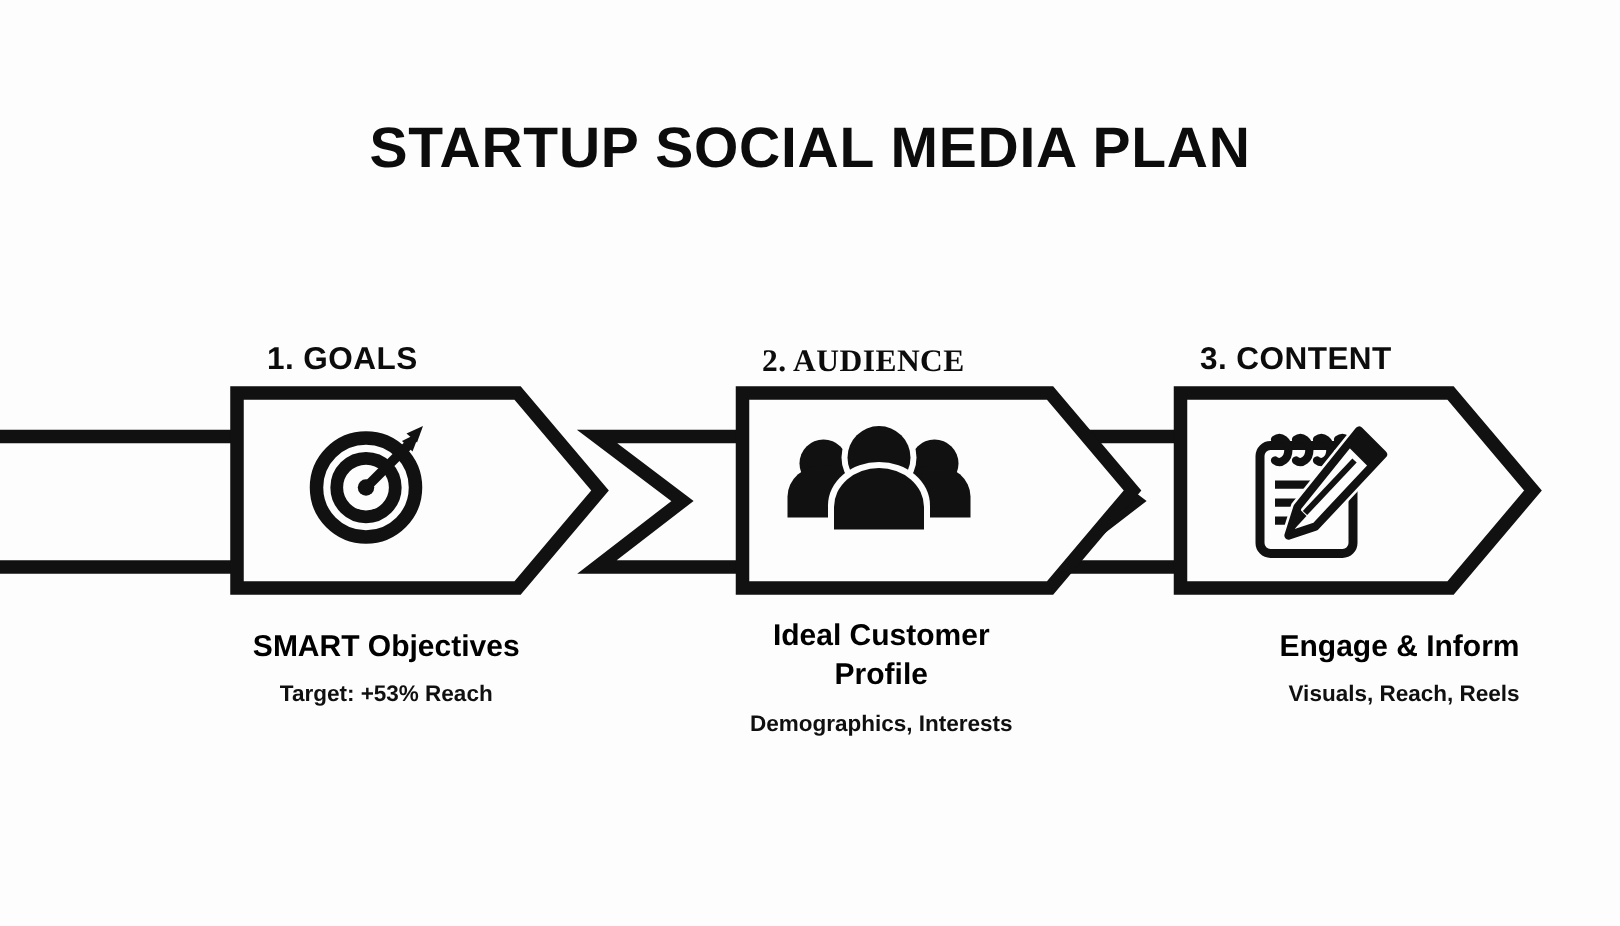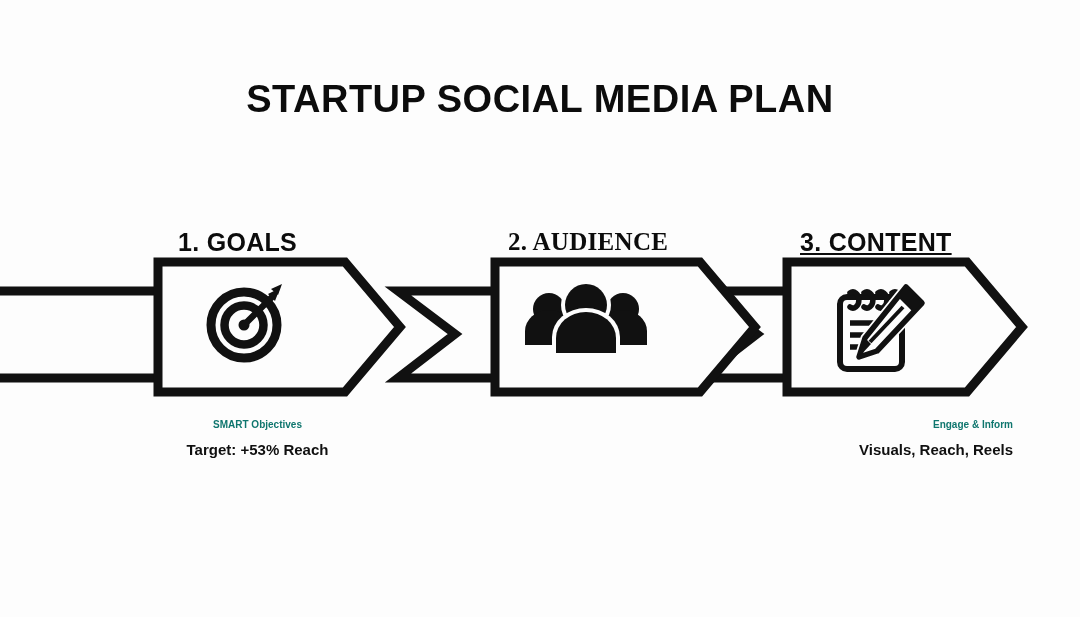--- a/index.html
+++ b/index.html
@@ -44,37 +44,37 @@
     left: 0;
     top: 0;
     width: 1080px;
     height: 617px;
     display: block;
   }
 
   
   .stage-heading {
     position: absolute;
-    font-size: 25px;
+    font-size: 21px;
     font-weight: 700;
     color: #0c0c0c;
     letter-spacing: 0.3px;
     white-space: nowrap;
   }
 
   
   .stage-caption {
     position: absolute;
     text-align: center;
     line-height: 1.32;
   }
   .caption-primary {
-    font-size: 10px;
+    font-size: 20px;
     font-weight: 700;
-    color: #0f766e;
+    color: #000000;
     margin: 0 0 9px 0;
     white-space: pre-line;
   }
   .caption-secondary {
     font-size: 15px;
     font-weight: 700;
     color: #101010;
     margin: 0;
     white-space: pre-line;
   }
@@ -168,26 +168,31 @@
 
         <path d="M -13,32 L -7,13 L -1,19 Z" fill="#111111"></path>
       </g>
     </g>
   </svg>
 
   <div class="stage-heading" style="left:178px; top:228px;">1. GOALS</div>
 
   <div class="stage-heading" style="left:508px; top:228px;font-family:Liberation Serif, serif;">2. AUDIENCE</div>
 
-  <div class="stage-heading" style="left:800px; top:228px;text-decoration:underline;">3. CONTENT</div>
+  <div class="stage-heading" style="left:800px; top:228px;">3. CONTENT</div>
 
   <div class="stage-caption" style="left:125px; top:418px; width:265px;">
     <p class="caption-primary">SMART Objectives</p>
     <p class="caption-secondary">Target: +53% Reach</p>
   </div>
 
+  <div class="stage-caption" style="left:455px; top:411px; width:265px;">
+    <p class="caption-primary">Ideal Customer
+Profile</p>
+    <p class="caption-secondary">Demographics, Interests</p>
+  </div>
 
   <div class="stage-caption" style="left:748px; top:418px; width:265px;text-align:right;">
     <p class="caption-primary">Engage &amp; Inform</p>
     <p class="caption-secondary">Visuals, Reach, Reels</p>
   </div>
 
 </div>
 
 </body></html>

